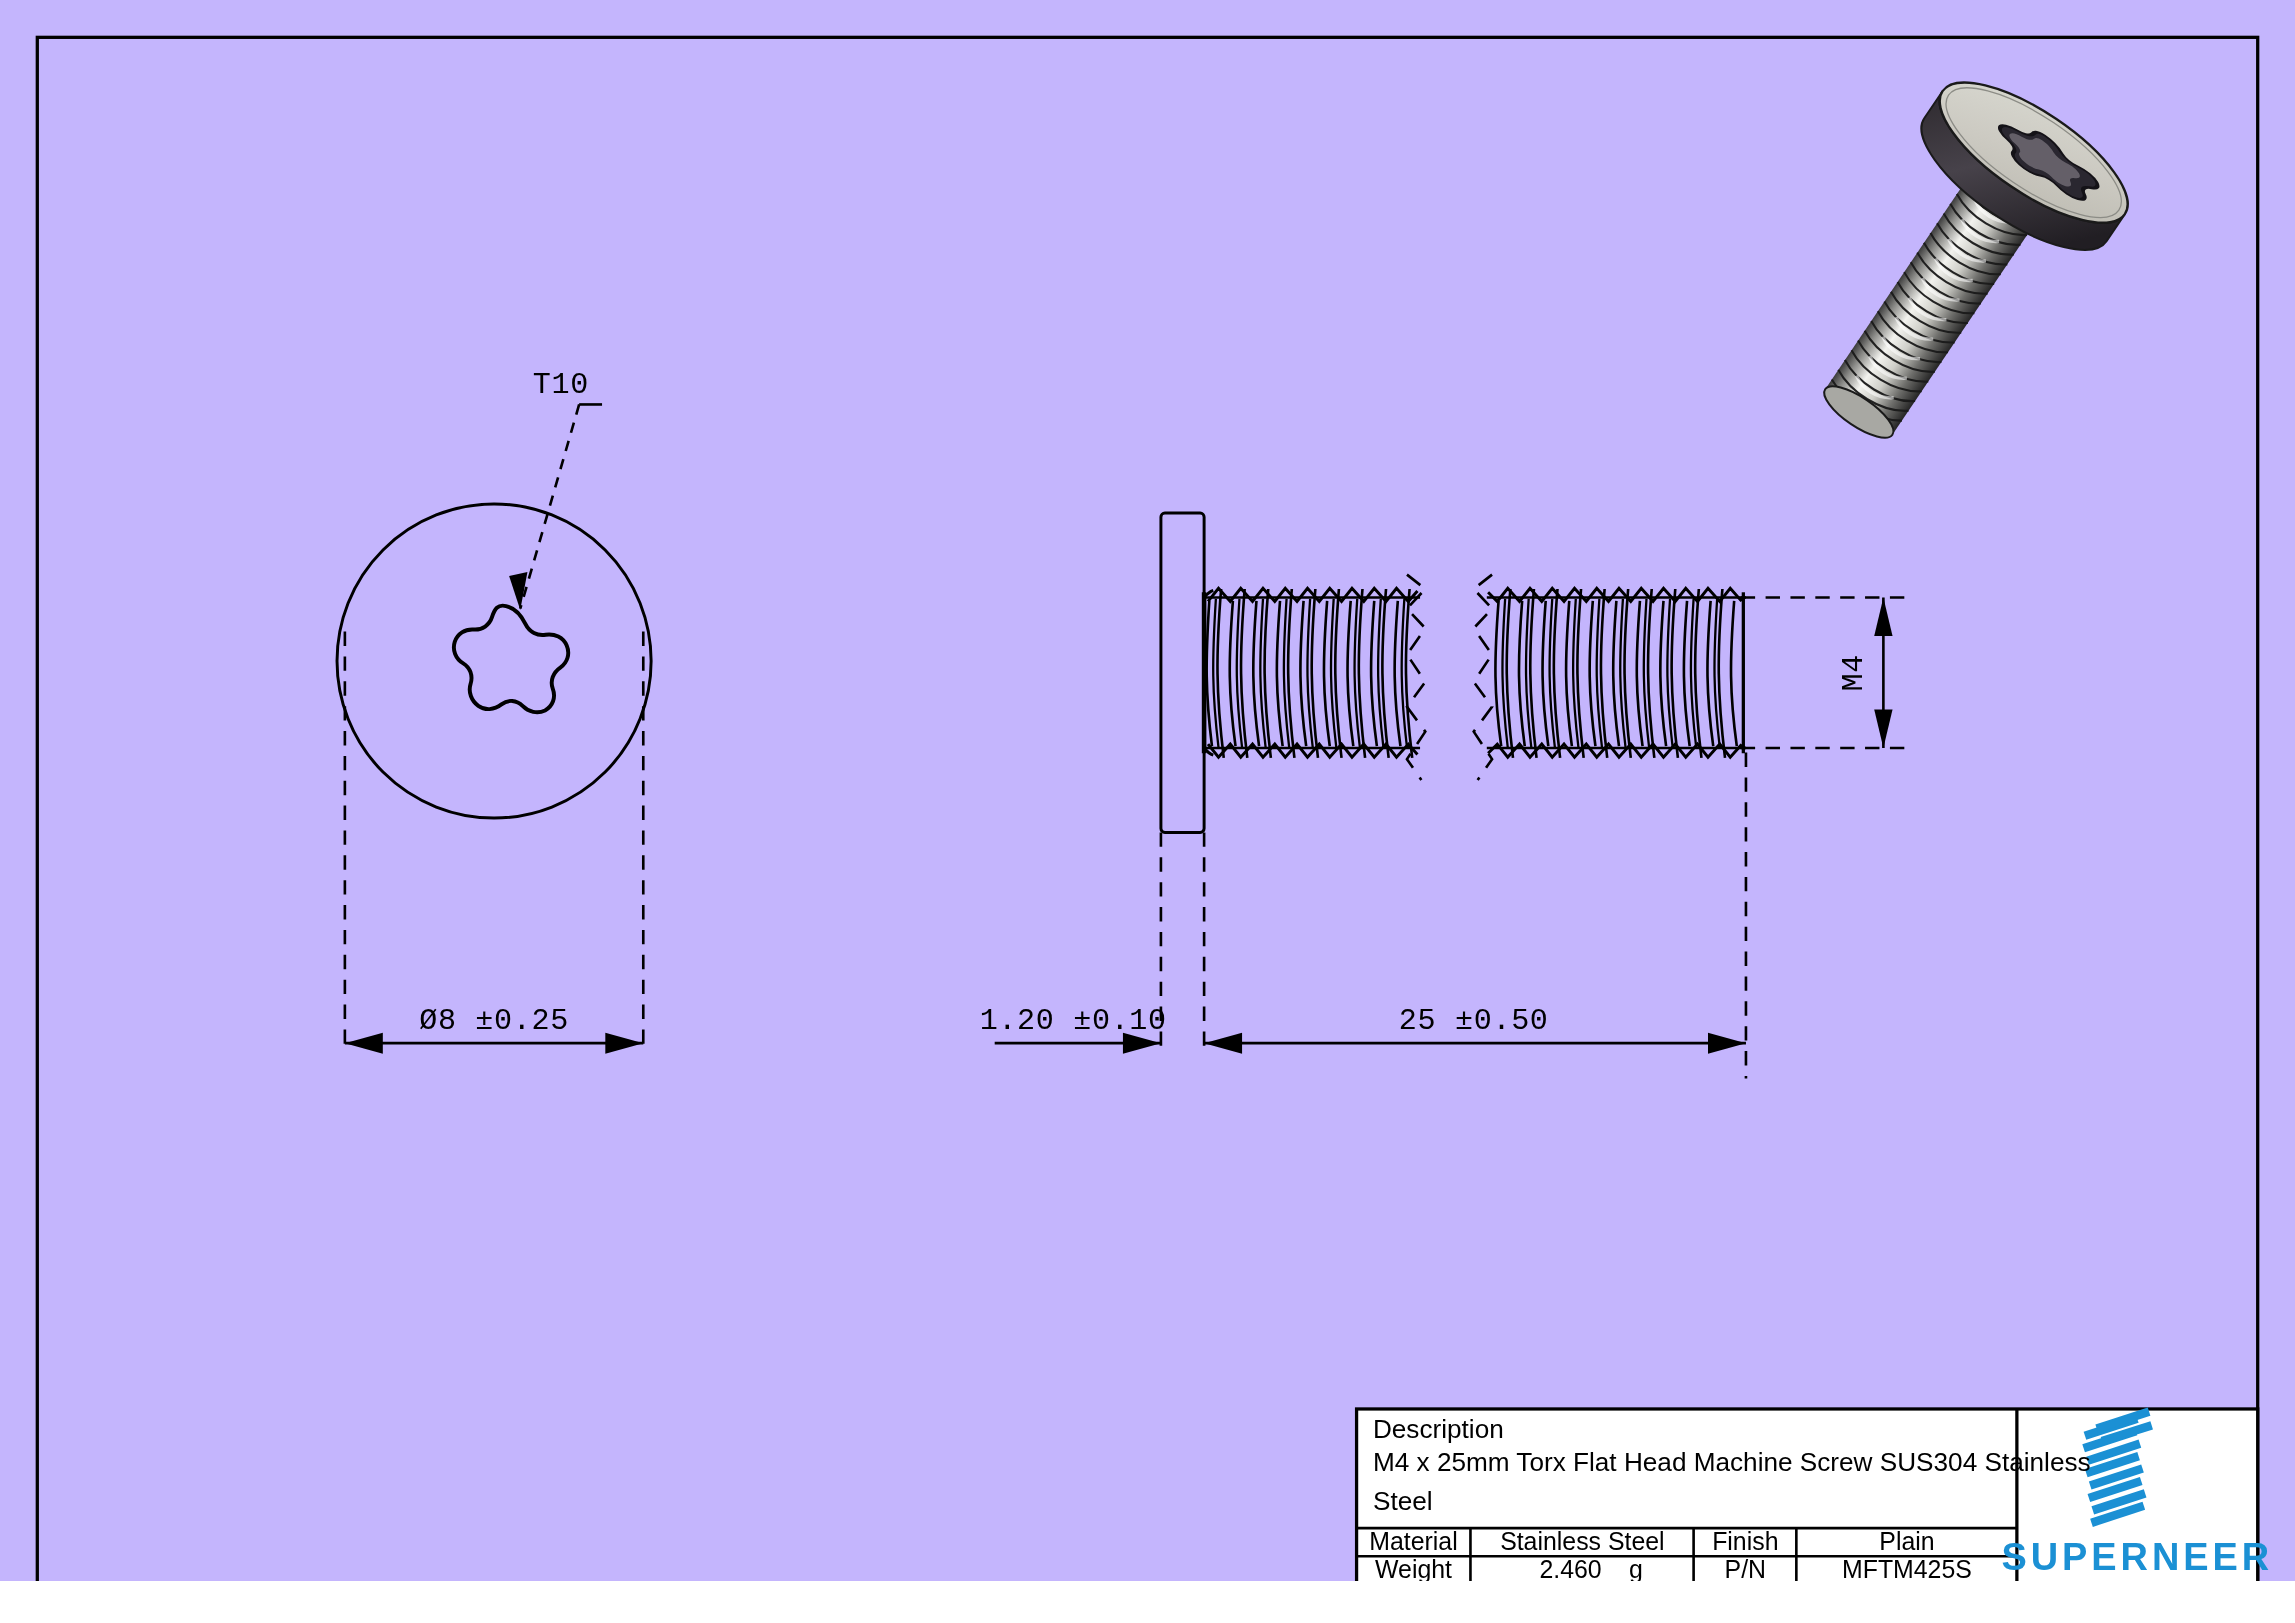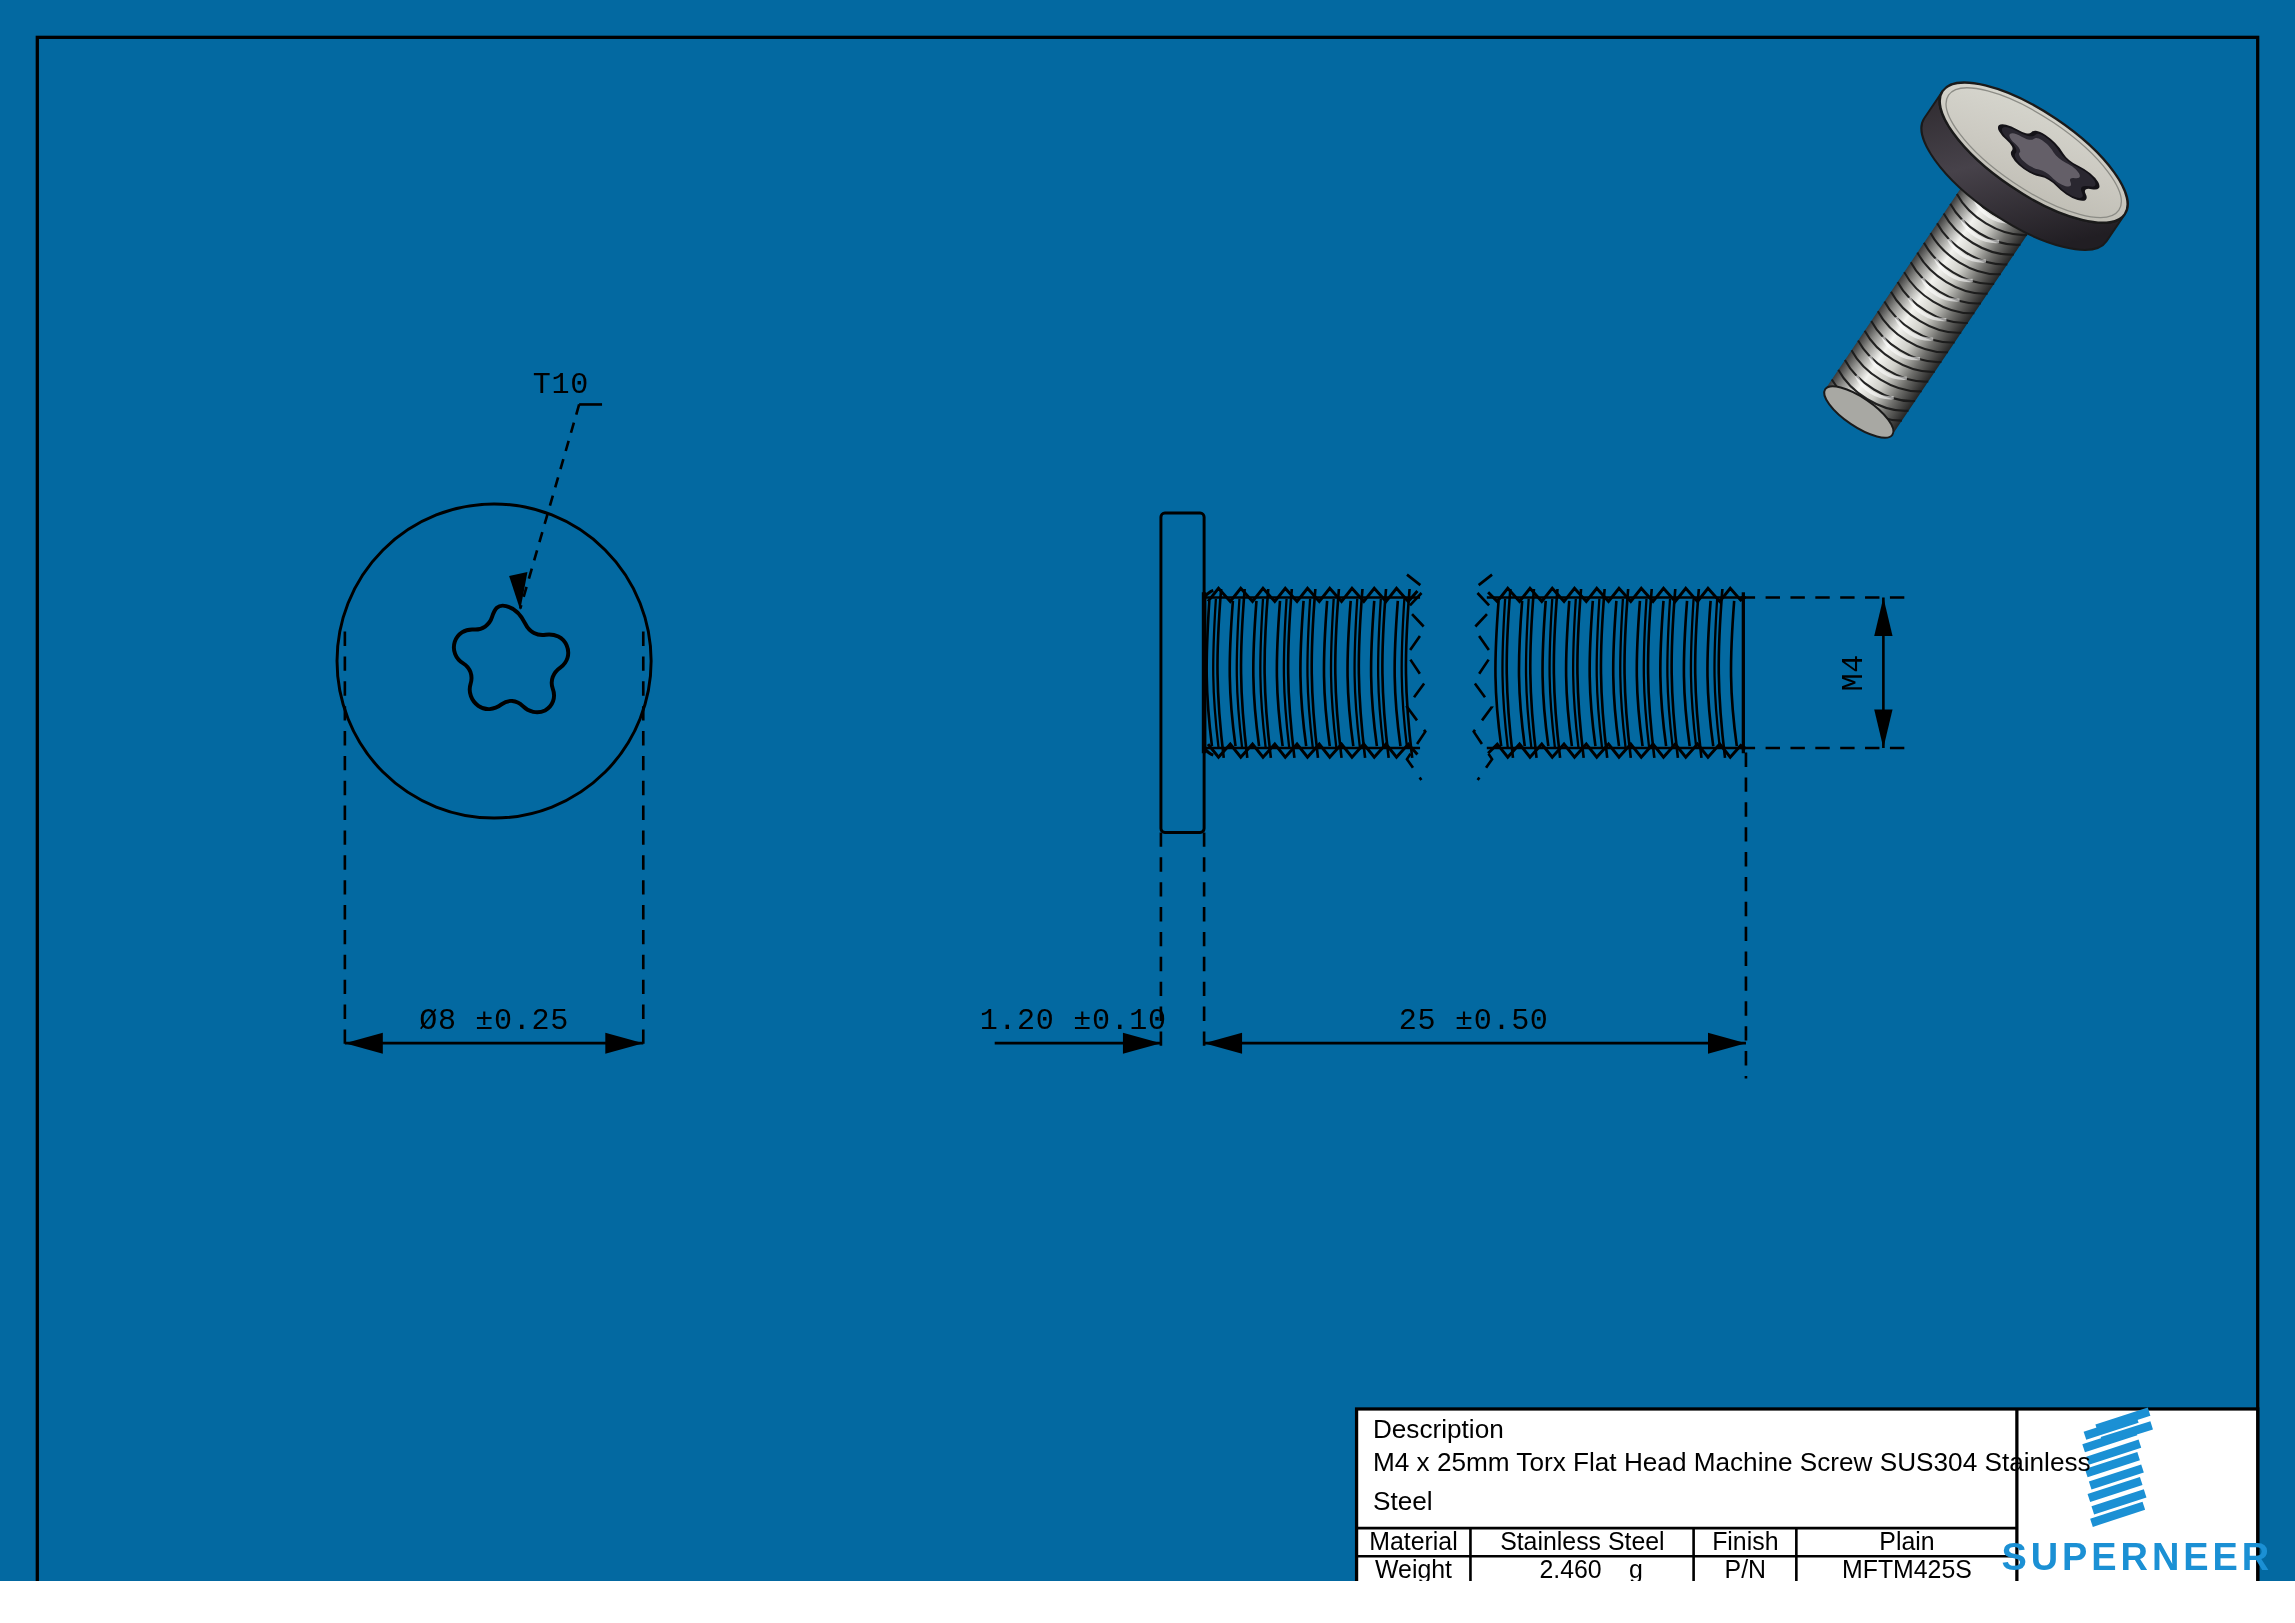--- a/index.html
+++ b/index.html
@@ -7,21 +7,21 @@
     padding: 0;
     background: #ffffff;
   }
   body {
     font-family: "Liberation Sans", sans-serif;
   }
   #sheet {
     position: relative;
     width: 2295px;
     height: 1581px;
-    background: #0369a1;
+    background: #c4b5fd;
     overflow: hidden;
     text-align: center;
   }
   #sheet svg.layer {
     position: absolute;
     top: 0;
     left: 0;
     width: 2295px;
     height: 1623px;
   }

